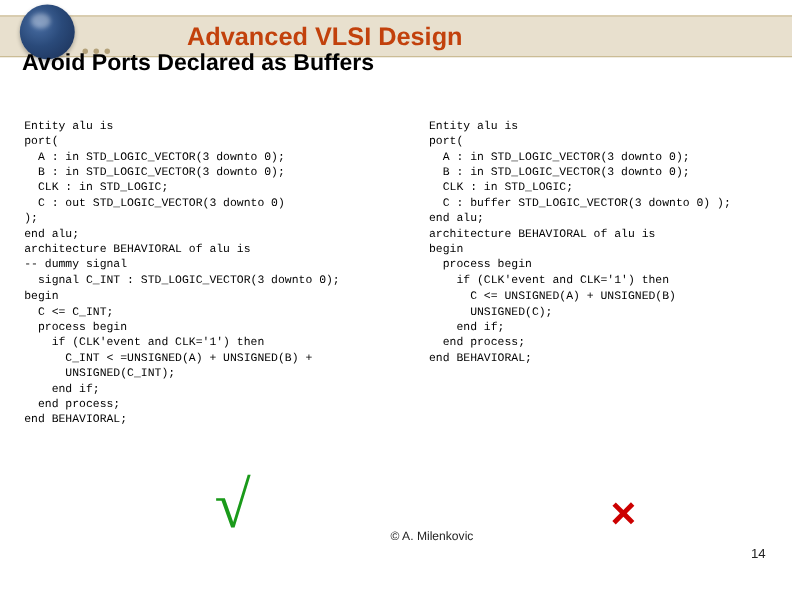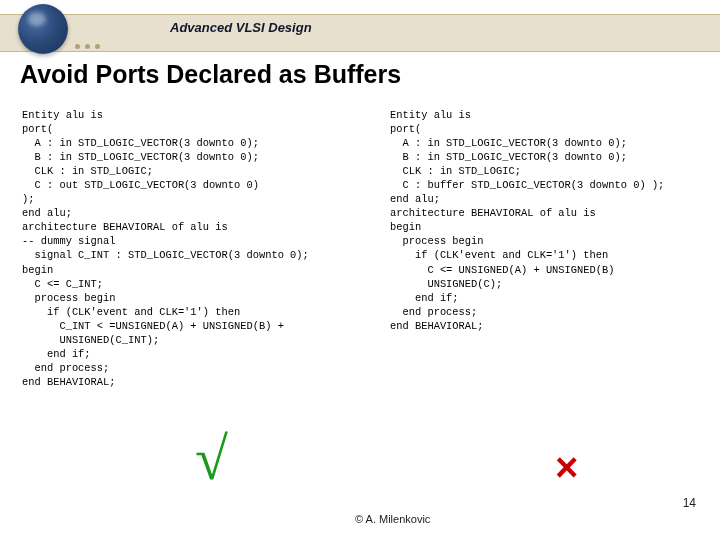--- a/index.html
+++ b/index.html
@@ -39,42 +39,41 @@
     width: 18px; height: 14px;
     background: rgba(255,255,255,0.35);
     border-radius: 50%;
     filter: blur(2px);
   }
   .course-title {
     position: absolute;
     top: 20px;
     left: 170px;
     font-weight: bold;
-    font-size: 13px;
-    color: #0f172a;
-    font-style: italic;
+    font-size: 23px;
+    color: #c2410c;
   }
   .dots {
     position: absolute;
     top: 44px;
     left: 75px;
     display: flex;
     gap: 5px;
   }
   .dots span {
     width: 5px;
     height: 5px;
     background: #b3a17a;
     border-radius: 50%;
   }
   .slide-title {
     position: absolute;
-    top: 60px;
+    top: 46px;
     left: 20px;
-    font-size: 25px;
+    font-size: 21px;
     font-weight: bold;
     color: #000;
   }
   .code-left {
     position: absolute;
     top: 108px;
     left: 22px;
     width: 350px;
     font-family: "Courier New", monospace;
     font-size: 10.4px;
@@ -105,21 +104,21 @@
     position: absolute;
     top: 445px;
     left: 555px;
     font-size: 40px;
     color: #c00;
     font-family: Arial, sans-serif;
     font-weight: bold;
   }
   .footer-author {
     position: absolute;
-    bottom: 15px;
+    bottom: 46px;
     left: 355px;
     font-size: 11px;
     color: #222;
     margin-top: 36px;
   }
   .page-num {
     position: absolute;
     bottom: 30px;
     right: 24px;
     font-size: 12px;

